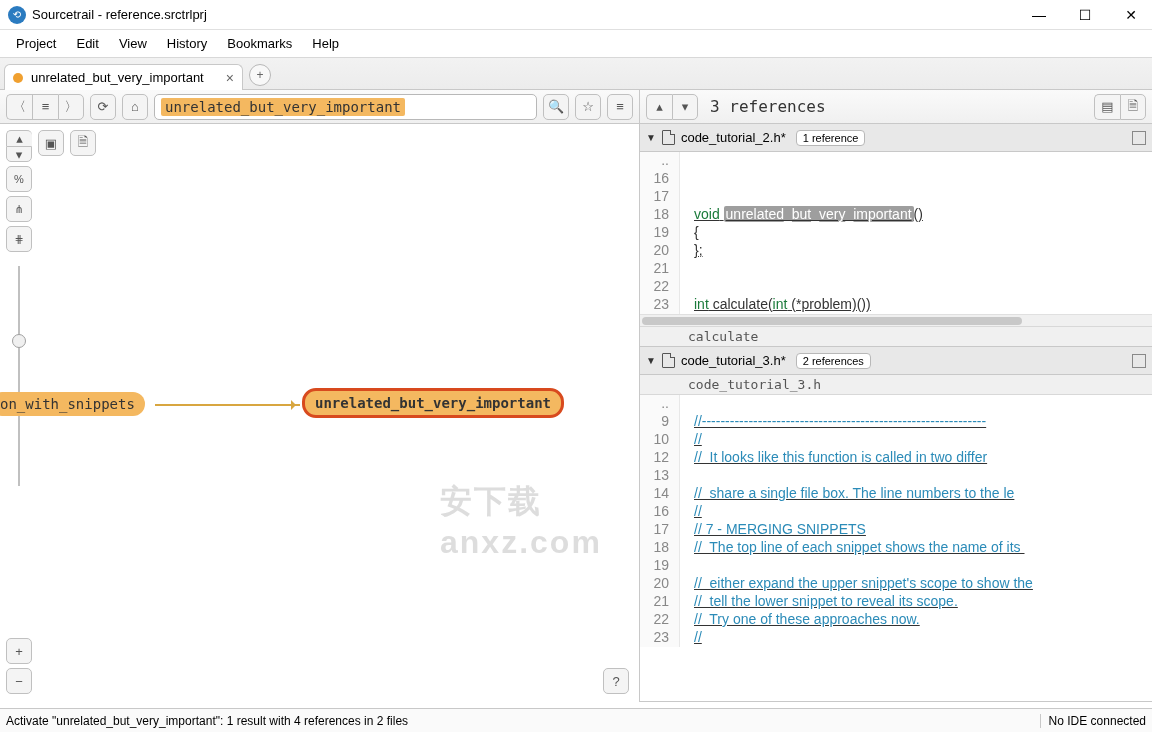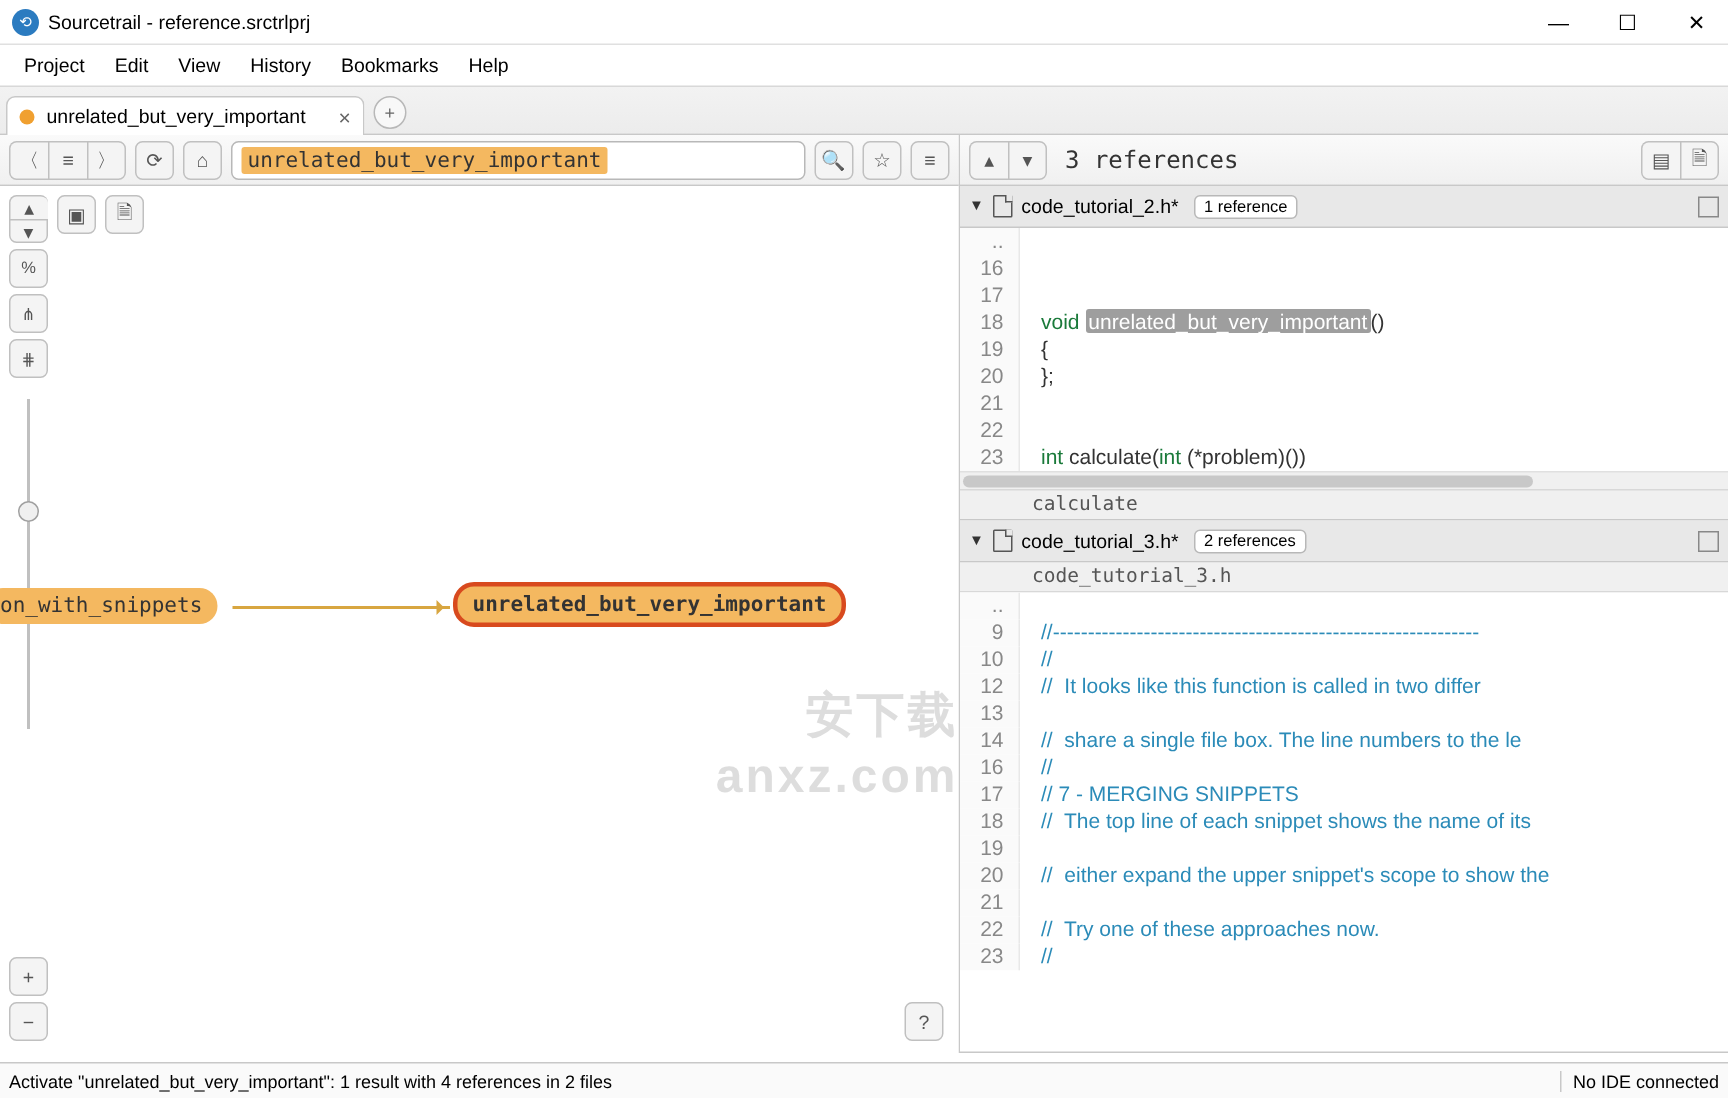--- a/index.html
+++ b/index.html
@@ -59,34 +59,34 @@
 .file-header { height: 28px; background: #e8e8e8; border-bottom: 1px solid #c8c8c8; display: flex; align-items: center; padding: 0 6px; font-family: Consolas, monospace; font-size: 13px; gap: 6px; }
 .file-header .tri { font-size: 10px; color: #333; cursor: pointer; }
 .file-icon { width: 13px; height: 15px; border: 1px solid #555; border-radius: 1px; position: relative; }
 .file-icon:before { content: ""; position: absolute; right: -1px; top: -1px; width: 4px; height: 4px; background: #e8e8e8; border-left: 1px solid #555; border-bottom: 1px solid #555; }
 .ref-badge { background: #fff; border: 1px solid #b8b8b8; border-radius: 4px; padding: 1px 6px; font-size: 11px; margin-left: 4px; }
 .expand-icon { margin-left: auto; width: 14px; height: 14px; border: 1px solid #888; cursor: pointer; }
 .code-block { font-family: Consolas, monospace; font-size: 14px; background: #fff; max-height: 180px; overflow: hidden; }
 .code-block.tall { max-height: 320px; }
 .code-line { display: flex; height: 18px; }
 .ln-gutter { width: 40px; text-align: right; color: #888; padding-right: 10px; background: #fafafa; border-right: 1px solid #e8e8e8; }
-.ln-body { padding-left: 14px; white-space: pre; color: #333; }
+.ln-body { padding-left: 14px; white-space: pre; color: #333; text-decoration: underline; }
 .kw { color: #1a7a3a; }
 .hl { background: #9e9e9e; color: #fff; padding: 0 2px; border-radius: 2px; }
 .cmt { color: #2b8bb8; }
 .scope-bar { height: 20px; background: #f0f0f0; border-top: 1px solid #d8d8d8; padding-left: 48px; font-family: Consolas, monospace; font-size: 13px; color: #555; display: flex; align-items: center; }
 .hscroll { height: 12px; background: #f0f0f0; position: relative; border-top: 1px solid #e0e0e0; }
 .hscroll-thumb { position: absolute; left: 2px; top: 2px; height: 8px; width: 380px; background: #c8c8c8; border-radius: 4px; }
 
 
 .statusbar { position: absolute; left: 0; right: 0; bottom: 0; height: 24px; border-top: 1px solid #c8c8c8; background: #fafafa; display: flex; align-items: center; padding: 0 6px; font-family: Consolas, monospace; font-size: 12px; }
 .statusbar .spacer { flex: 1; }
 .status-right { border-left: 1px solid #c8c8c8; padding-left: 8px; }
 
-.watermark { position: absolute; left: 440px; top: 331px; font-size: 32px; color: rgba(120,120,120,0.25); font-weight: bold; letter-spacing: 2px; pointer-events: none; text-align: right; }
+.watermark { position: absolute; left: 440px; top: 356px; font-size: 32px; color: rgba(120,120,120,0.25); font-weight: bold; letter-spacing: 2px; pointer-events: none; }
 </style>
 </head>
 <body>
 
 <div class="titlebar">
   <div class="app-icon">⟲</div>
   <div class="title-text">Sourcetrail - reference.srctrlprj</div>
   <div class="win-controls">
     <div class="win-btn">—</div>
     <div class="win-btn">☐</div>
@@ -272,20 +272,21 @@
           </div>
           <div class="code-line">
             <div class="ln-gutter">19</div>
           </div>
           <div class="code-line">
             <div class="ln-gutter">20</div>
             <div class="ln-body"><span class="cmt">//  either expand the upper snippet's scope to show the</span></div>
           </div>
           <div class="code-line">
             <div class="ln-gutter">21</div>
+            <div class="ln-body"><span class="cmt">//  tell the lower snippet to reveal its scope.</span></div>
           </div>
           <div class="code-line">
             <div class="ln-gutter">22</div>
             <div class="ln-body"><span class="cmt">//  Try one of these approaches now.</span></div>
           </div>
           <div class="code-line">
             <div class="ln-gutter">23</div>
             <div class="ln-body"><span class="cmt">//</span></div>
           </div>
         </div>

